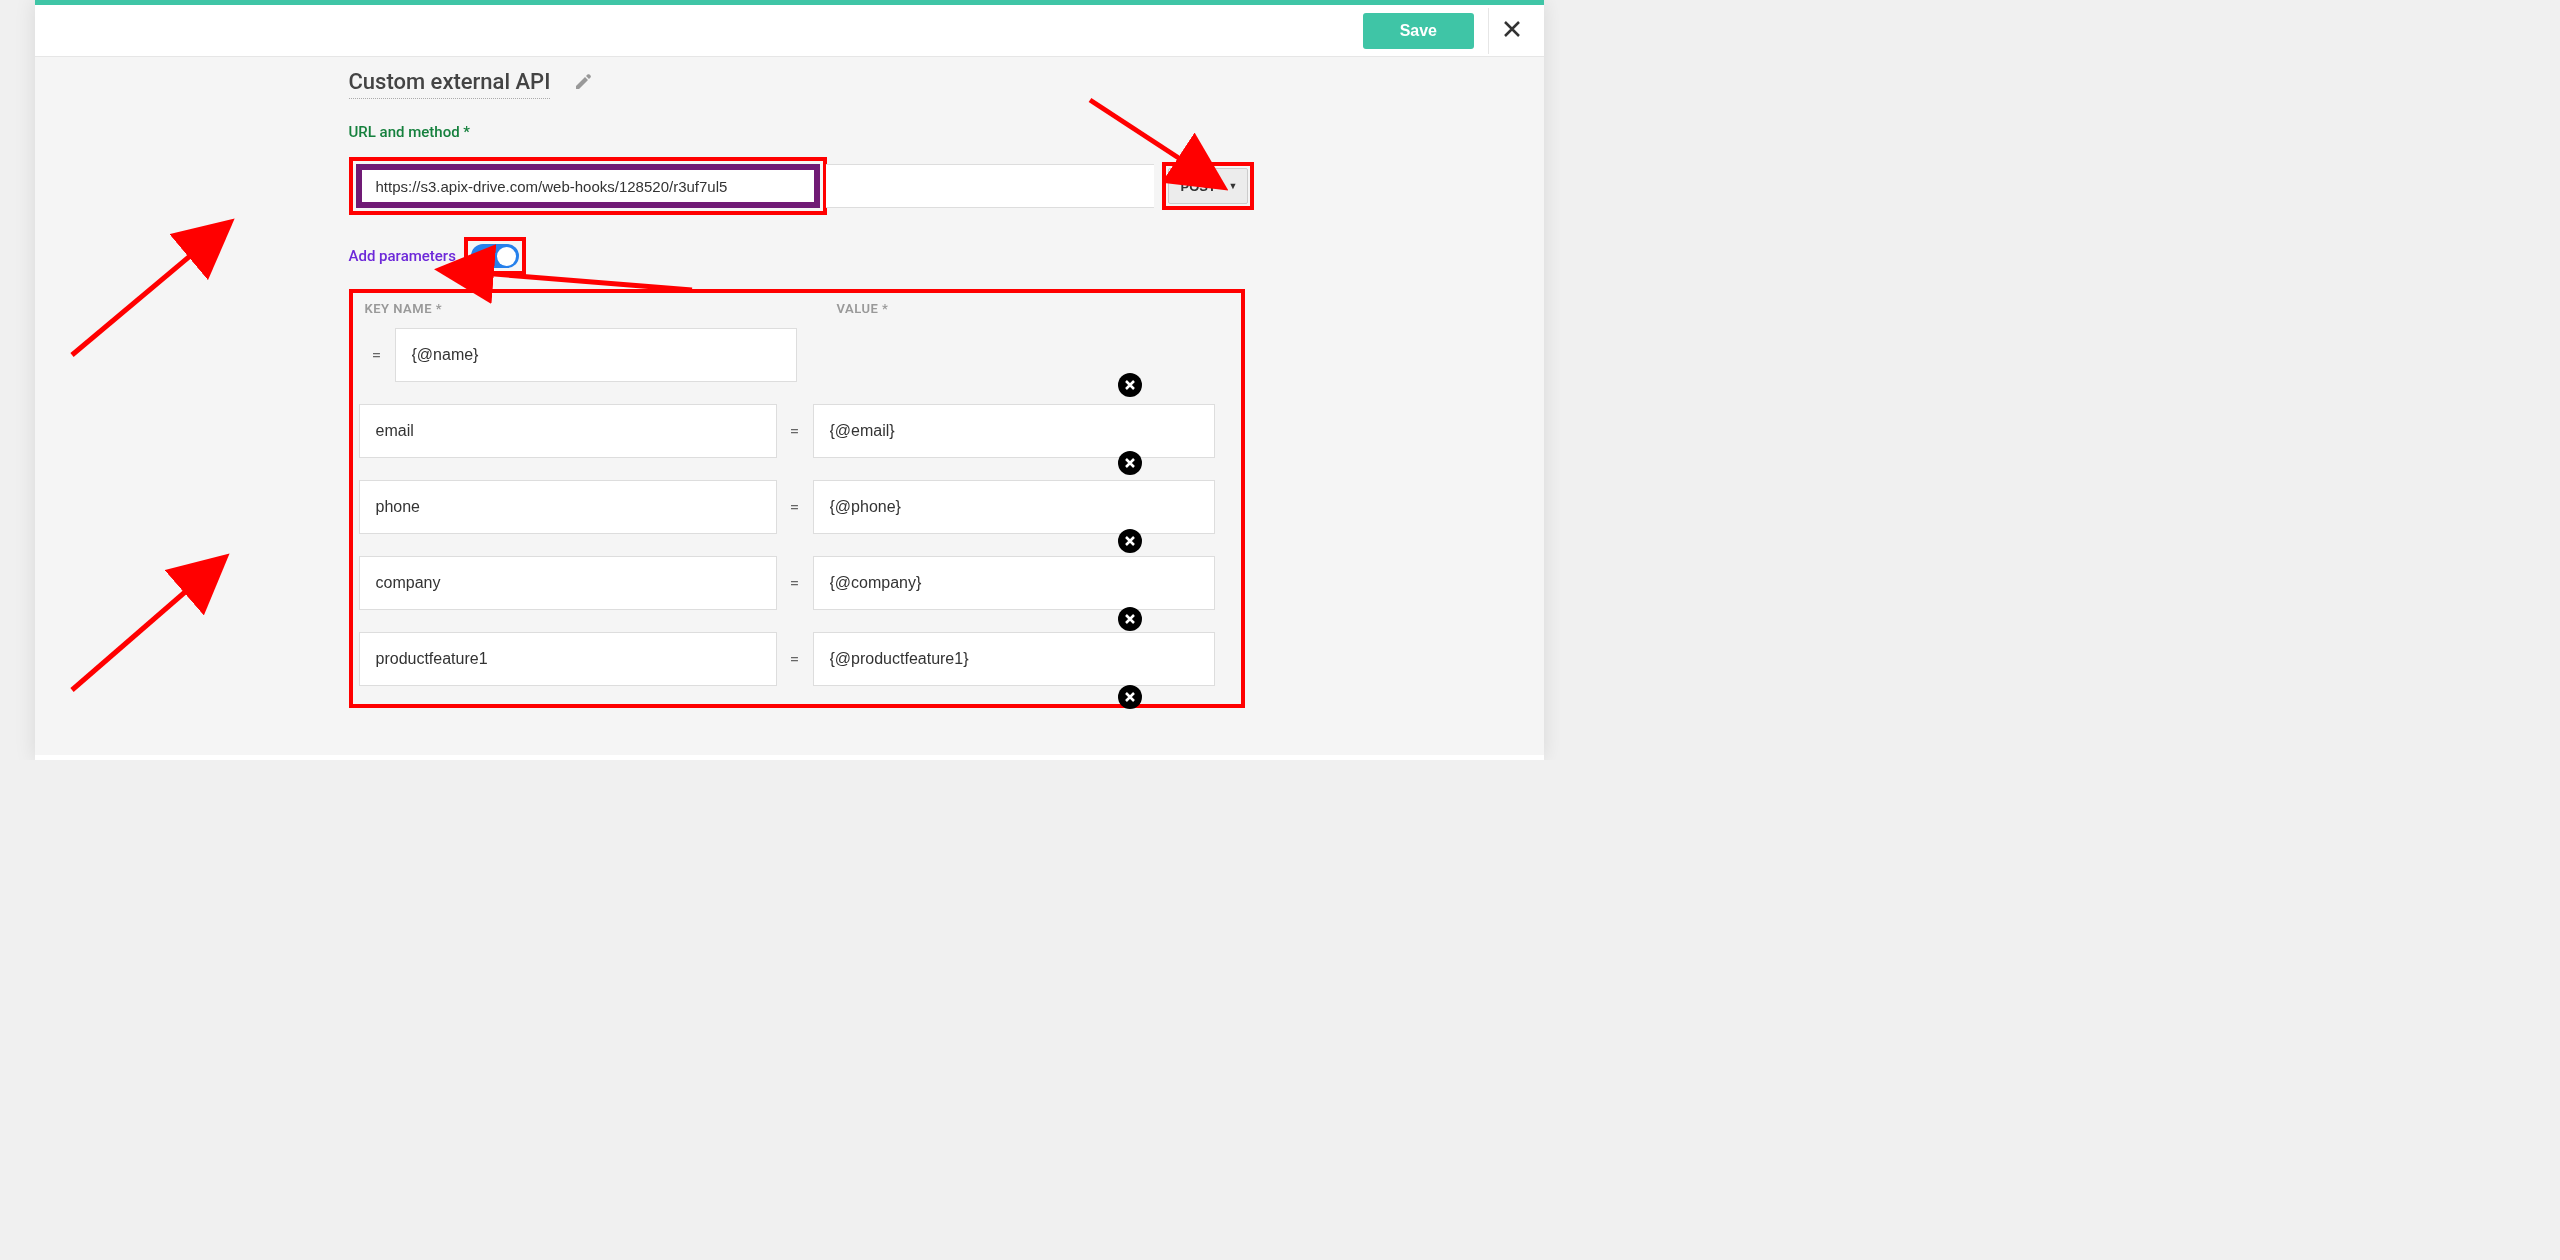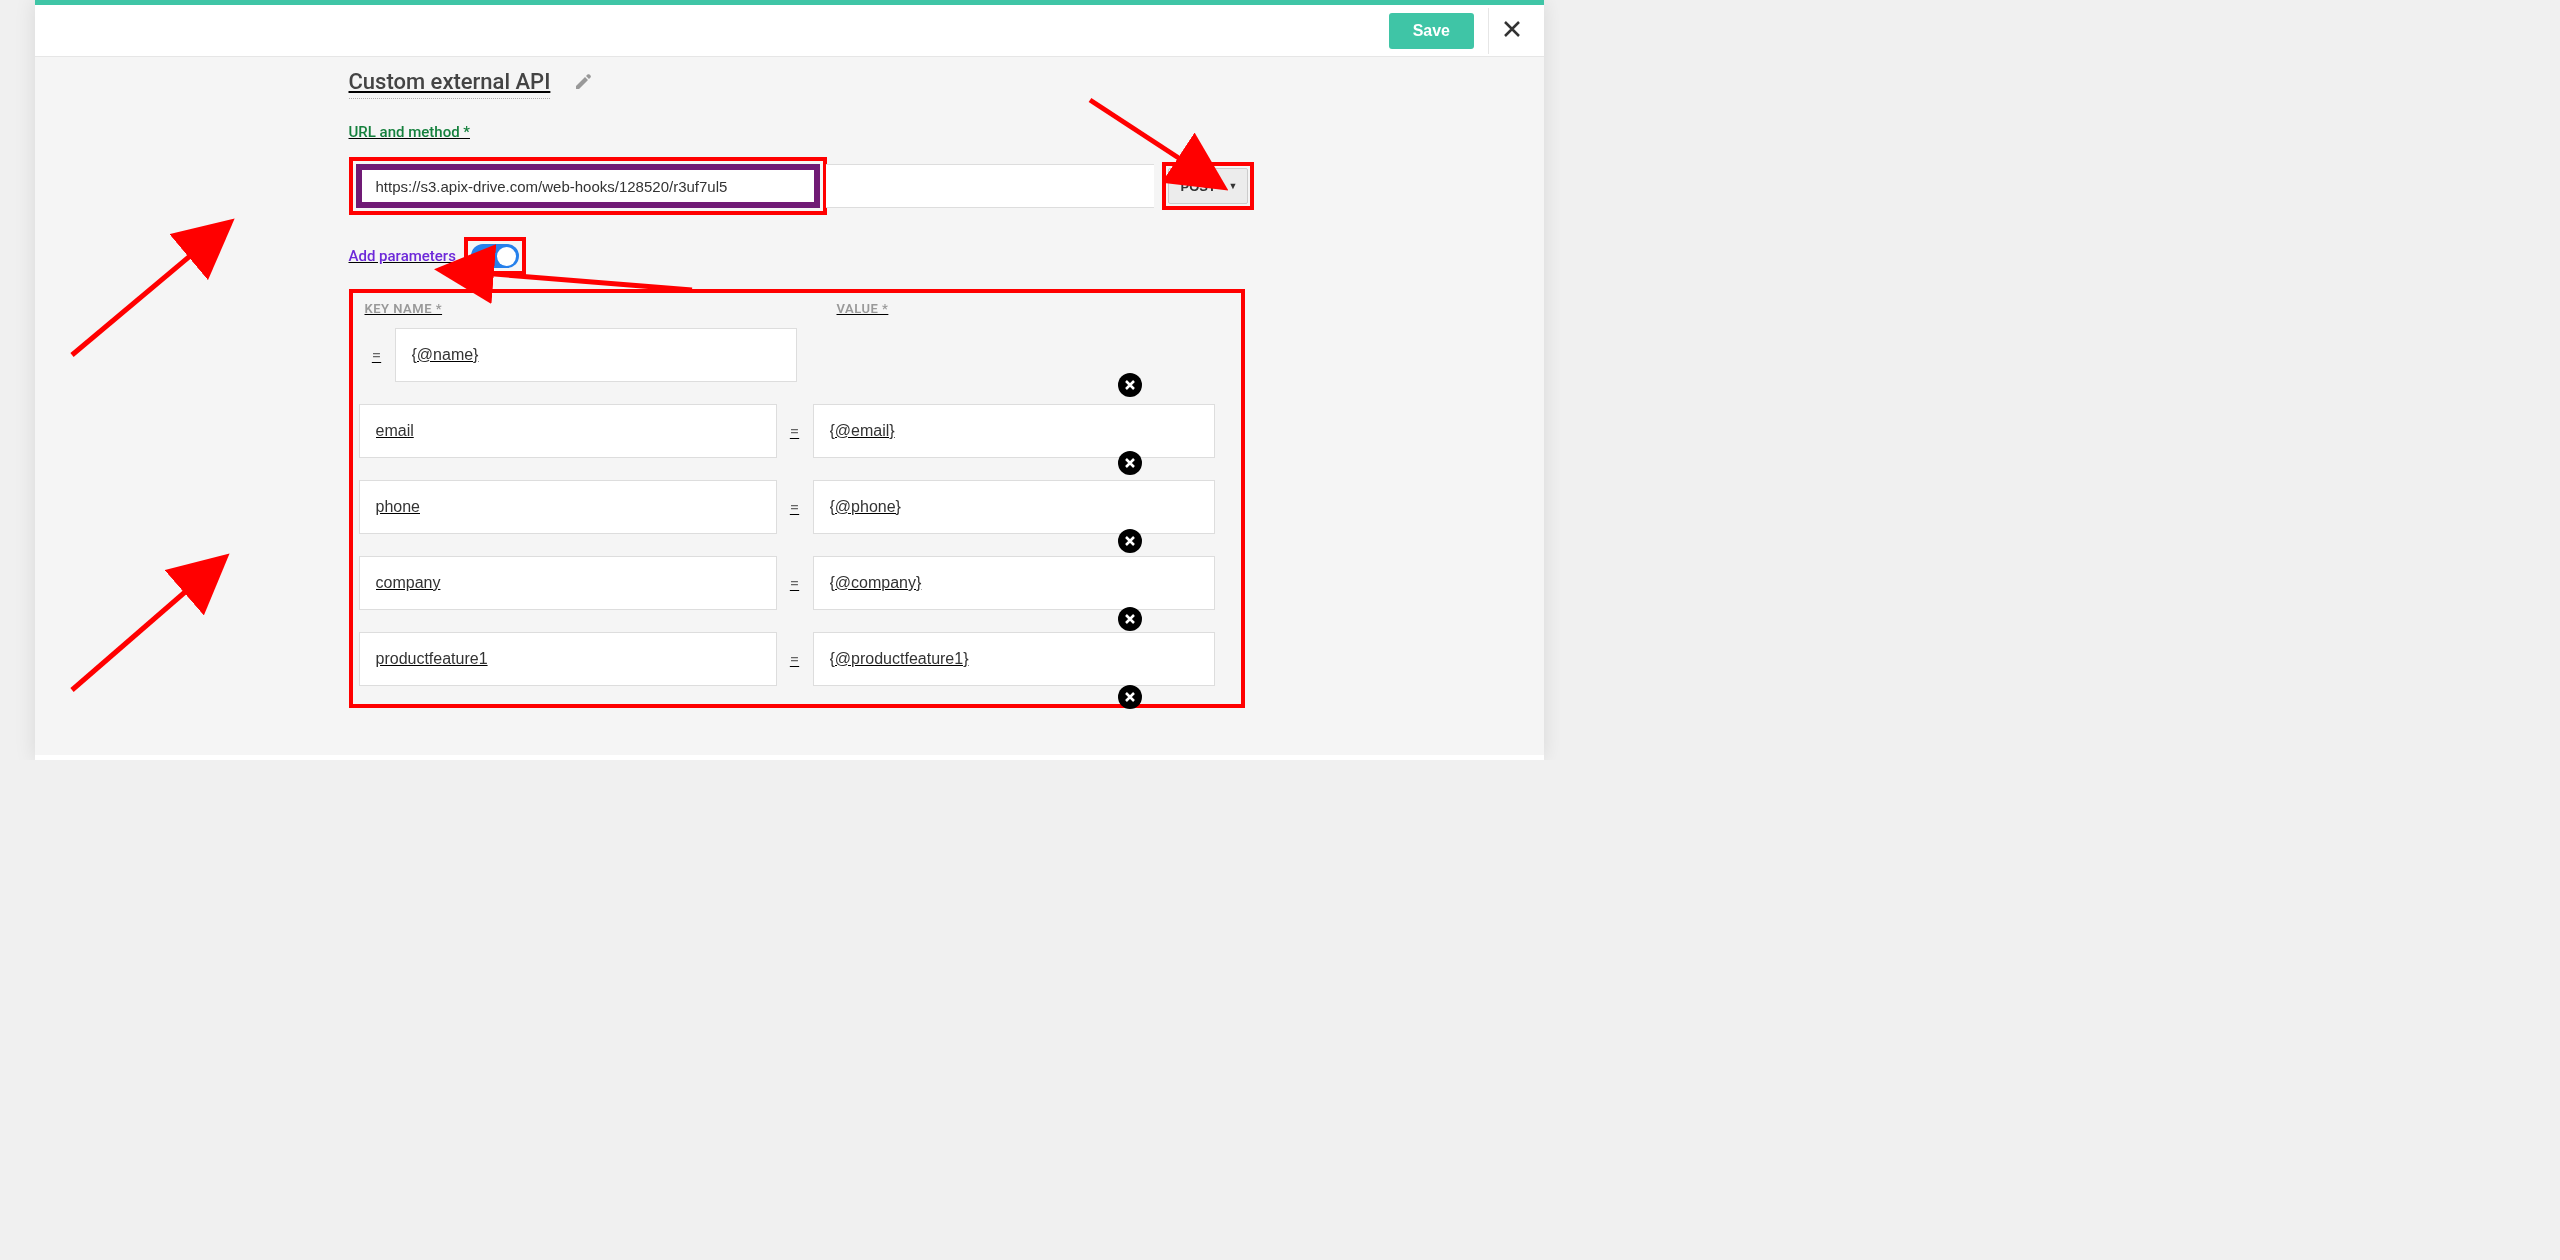--- a/index.html
+++ b/index.html
@@ -31,21 +31,21 @@
       justify-content: flex-end;
       align-items: center;
       border-bottom: 1px solid #e6e6e6;
       padding: 0 10px 0 0;
       gap: 8px;
     }
     .save-btn {
       background: #3fc5a6;
       color: #fff;
       border: none;
-      padding: 9px 24px;
+      padding: 9px 37px;
       font-size: 16px;
       font-weight: 600;
       border-radius: 3px;
       cursor: pointer;
     }
     .close-btn {
       width: 46px;
       height: 46px;
       border: none;
       background: #fff;
@@ -56,21 +56,20 @@
       justify-content: center;
       font-size: 22px;
       color: #333;
       margin-left: 6px;
     }
     .modal-body {
       background: #f5f5f5;
       height: calc(100% - 57px);
       padding: 12px 12px 0 0;
       overflow: hidden;
-      text-decoration: underline;
     }
     .content-area {
       margin: 0 auto;
       max-width: 1340px;
       padding-left: 235px;
       padding-right: 200px;
     }
     .title-row {
       display: flex;
       align-items: center;

